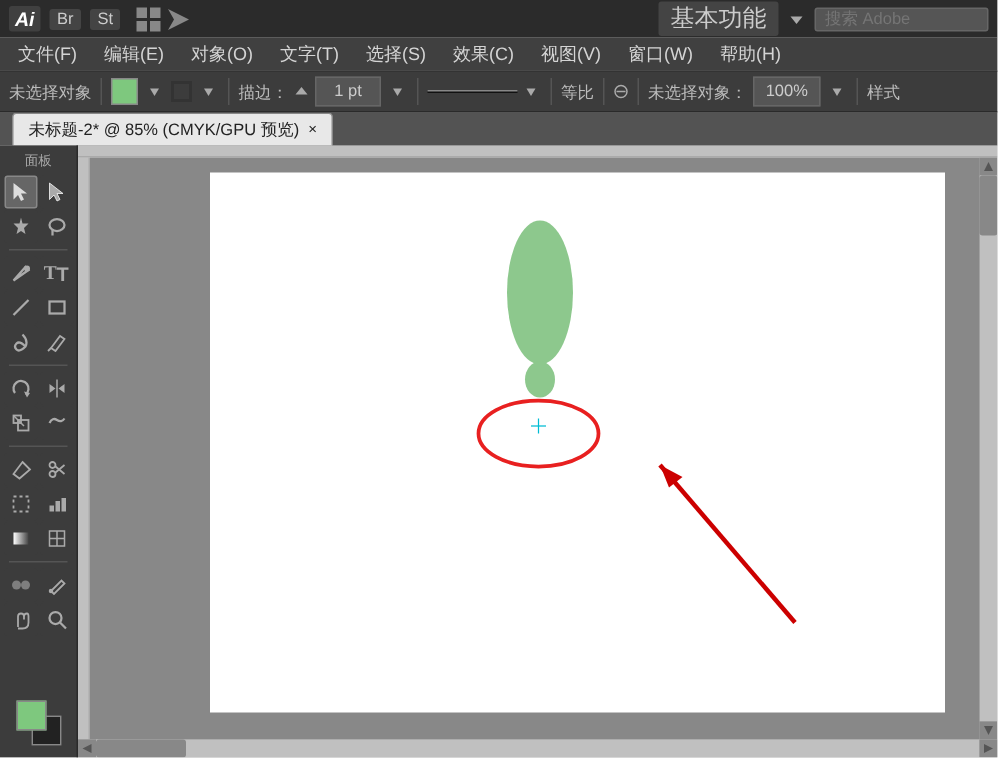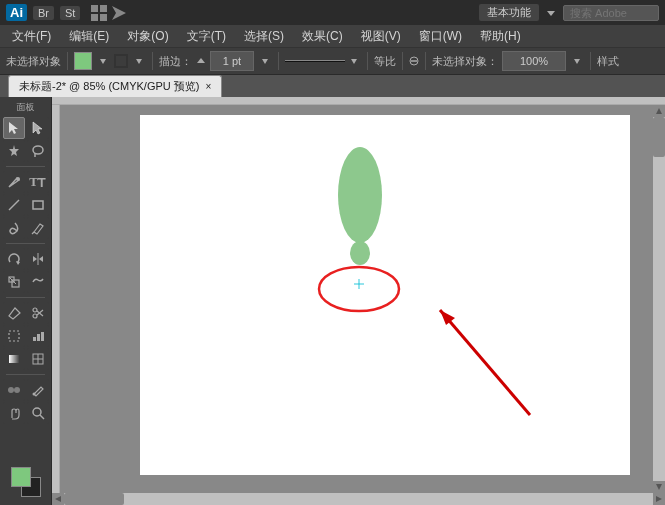--- a/index.html
+++ b/index.html
@@ -9,53 +9,54 @@
     #title-bar {
       height: 25px;
       background: #2b2b2b;
       display: flex;
       align-items: center;
       padding: 0 6px;
       color: #ccc;
       gap: 6px;
     }
     #title-bar .ai-logo {
-      background: #0369a1;
+      background: #404040;
       color: white;
       font-weight: bold;
       font-size: 13px;
       padding: 1px 4px;
       border-radius: 2px;
+      font-style: italic;
     }
     #title-bar .title-btn {
       background: #444;
       border: none;
       color: #ccc;
       padding: 1px 5px;
       font-size: 11px;
       cursor: pointer;
       border-radius: 2px;
     }
     #title-bar .title-spacer { flex: 1; }
     #title-bar .workspace-btn {
       background: #444;
       border: none;
       color: #ccc;
       padding: 1px 8px;
-      font-size: 11px;
+      font-size: 16px;
       cursor: pointer;
       border-radius: 2px;
     }
     #title-bar .search-box {
       background: #555;
       border: 1px solid #666;
       color: #ccc;
       padding: 1px 6px;
       font-size: 11px;
-      width: 96px;
+      width: 116px;
       border-radius: 2px;
     }
 
     
     #menu-bar {
       height: 22px;
       background: #404040;
       display: flex;
       align-items: center;
       padding: 0 4px;
@@ -107,21 +108,21 @@
       width: 44px;
       text-align: center;
     }
     .toolbar-opacity-input {
       background: #555;
       border: 1px solid #666;
       color: #ccc;
       padding: 1px 3px;
       font-size: 11px;
       height: 20px;
-      width: 64px;
+      width: 45px;
       text-align: center;
     }
 
     
     #tab-bar {
       height: 22px;
       background: #535353;
       display: flex;
       align-items: flex-start;
       padding-left: 8px;

